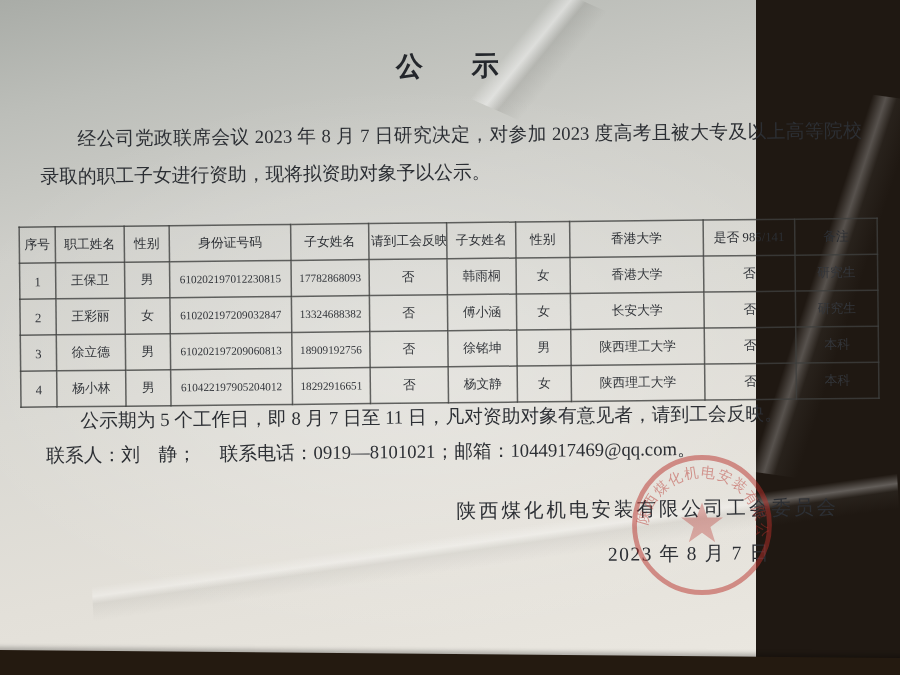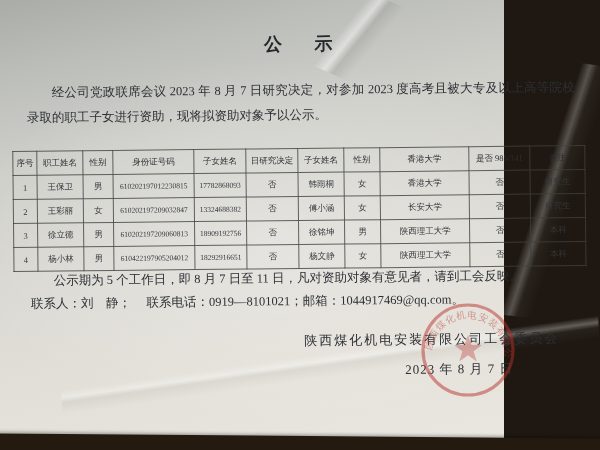--- a/index.html
+++ b/index.html
@@ -98,21 +98,21 @@
           <col style="width:61px">
             <col style="width:55px">
         </colgroup>
         <thead>
           <tr>
               <th>序号</th>
               <th>职工姓名</th>
               <th>性别</th>
               <th>身份证号码</th>
               <th>子女姓名</th>
-              <th>日研究决定</th>
+              <th>请到工会反映</th>
               <th>子女姓名</th>
               <th>性别</th>
               <th>香港大学</th>
               <th>是否 985/141</th>
               <th>备注</th>
             </tr>
         </thead>
         <tbody>
             <tr>
               <td>1</td>

